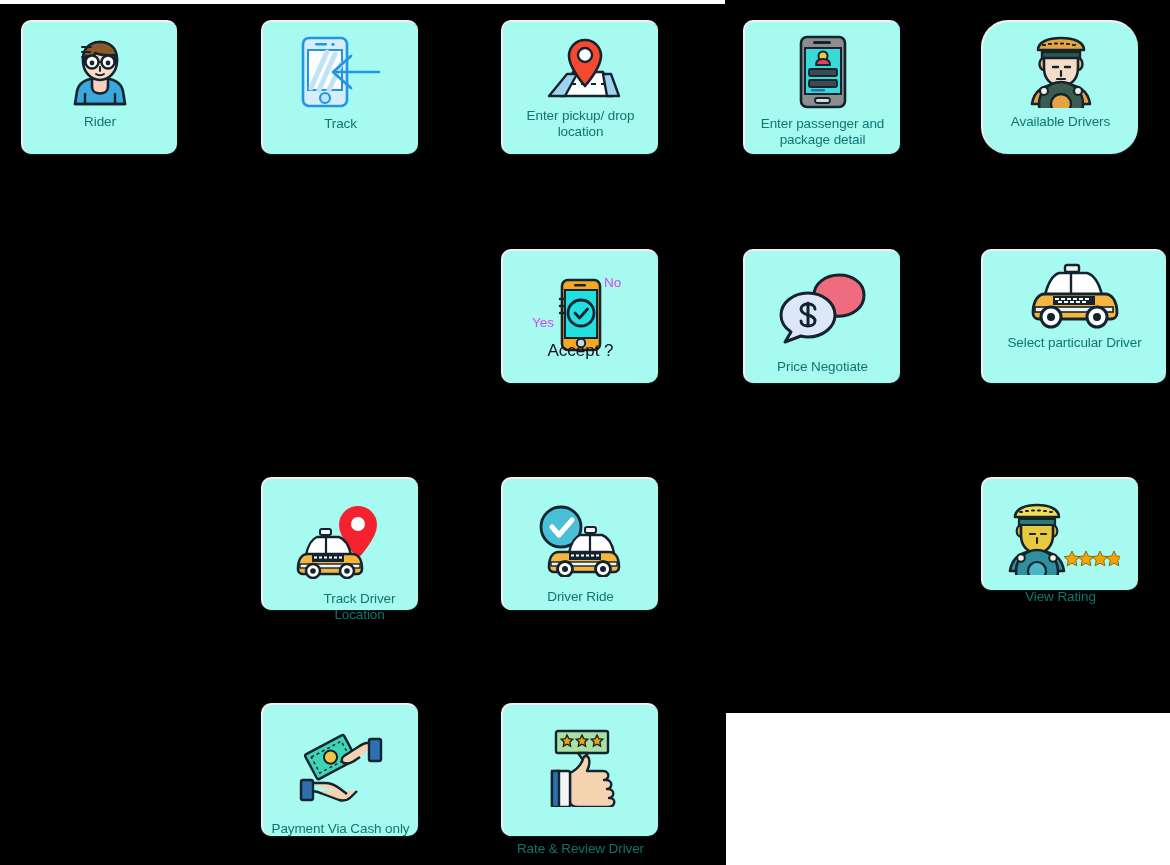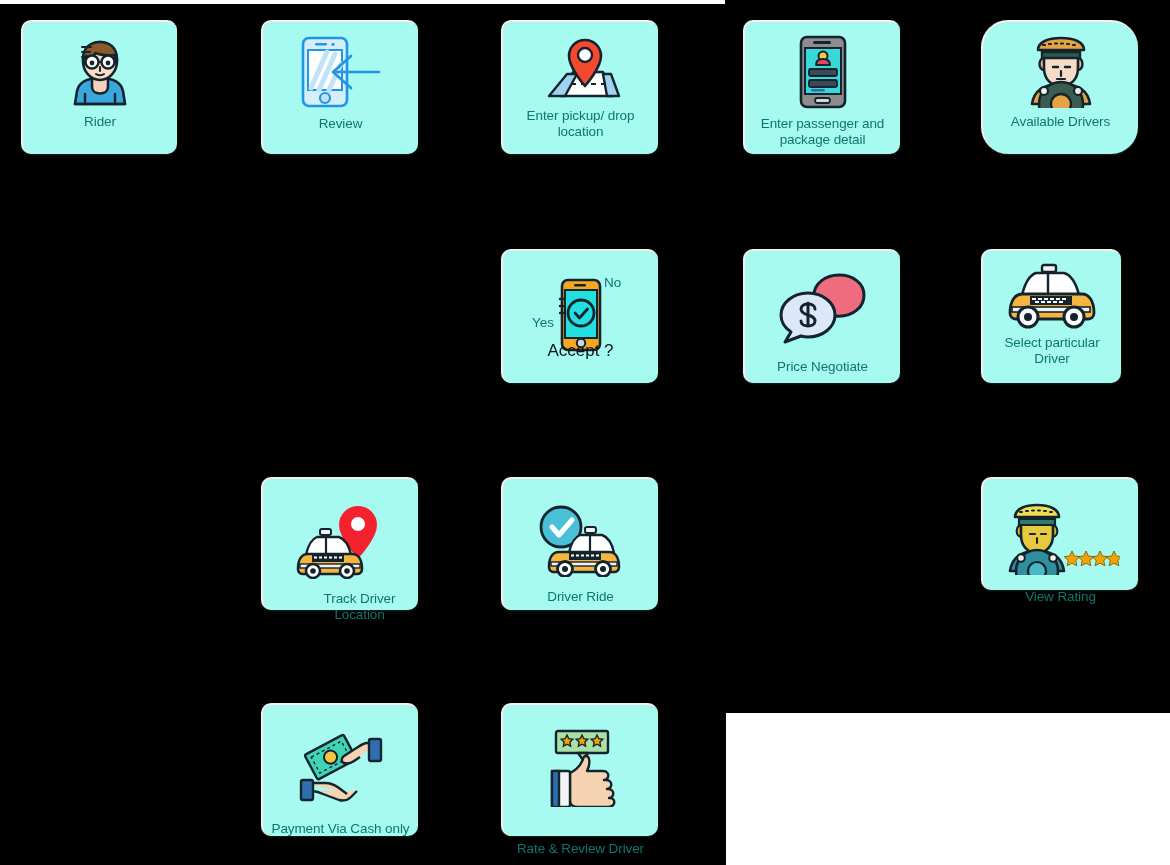--- a/index.html
+++ b/index.html
@@ -51,21 +51,21 @@
     font-size:13.5px;
     line-height:1.2;
     color:#0f766e;
     font-family:"Liberation Sans", sans-serif;
     padding:0 6px;
     letter-spacing:-0.1px;
   }
   .branch-label {
     position:absolute;
     font-size:13.5px;
-    color:#0f766e;
+    color:#d946ef;
     font-family:"Liberation Sans", sans-serif;
   }
   .decision-label {
     position:absolute;
     bottom:22px; left:0; width:100%;
     text-align:center;
     font-size:17px;
     color:#111418;
   }
   svg { display:block; }
@@ -106,21 +106,21 @@
         <rect x="8" y="4" width="44" height="68" rx="6" fill="#d6eefb" stroke="#2196e3" stroke-width="2.6"></rect>
         <rect x="13" y="16" width="34" height="40" fill="#ffffff" stroke="#2196e3" stroke-width="2"></rect>
         <path d="M16 54 L32 18 M24 56 L40 20 M34 56 L46 30" stroke="#bfe4f7" stroke-width="5" stroke-linecap="round"></path>
         <rect x="20" y="9" width="12" height="2.6" rx="1.3" fill="#2196e3"></rect>
         <circle cx="38" cy="10.3" r="1.6" fill="#2196e3"></circle>
         <circle cx="30" cy="64" r="5" fill="#bfe4f7" stroke="#2196e3" stroke-width="2.2"></circle>
         <path d="M84 38 H40" stroke="#2196e3" stroke-width="2.6" stroke-linecap="round"></path>
         <path d="M56 22 L38 38 L56 54" stroke="#2196e3" stroke-width="2.8" fill="none" stroke-linecap="round" stroke-linejoin="round"></path>
       </svg>
     </div>
-    <div class="card-label">Review</div>
+    <div class="card-label">Track</div>
   </div>
 
   <div class="card" id="node-pickup" style="left: 501px; top: 20px; width: 157px; height: 134px; background: rgb(166, 250, 240);">
     <div class="icon-wrap">
       <svg width="80" height="68" viewBox="0 0 80 68">
         <path d="M20 62 L32 38 H62 L72 62 Z" fill="#ffffff" stroke="#14242e" stroke-width="2.4" stroke-linejoin="round"></path>
         <path d="M8 62 L26 40 H36 L24 62 Z" fill="#9fd4f0" stroke="#14242e" stroke-width="2.4" stroke-linejoin="round"></path>
         <path d="M62 40 H70 L78 62 H66 Z" fill="#9fd4f0" stroke="#14242e" stroke-width="2.4" stroke-linejoin="round"></path>
         <path d="M30 50 H70" stroke="#14242e" stroke-width="1.8" stroke-dasharray="5 5"></path>
         <path d="M44 6 c-9 0-16 7-16 16 0 12 16 30 16 30s16-18 16-30c0-9-7-16-16-16z" fill="#f4492e" stroke="#14242e" stroke-width="2.6" stroke-linejoin="round"></path>
@@ -192,21 +192,21 @@
       <svg width="92" height="74" viewBox="0 0 92 74">
         <path d="M62 4c-14 0-25 9-25 20 0 7 4.5 13 11.5 17l-2.5 13 13-9c1 .1 2 .2 3 .2 14 0 25-9 25-21S76 4 62 4z" fill="#ef6b7e" stroke="#14242e" stroke-width="3" stroke-linejoin="round"></path>
         <path d="M31 22c-15 0-27 10-27 22 0 7 4 13 10 17l-6 10 16-6c2 .6 5 1 7 1 15 0 27-10 27-22S46 22 31 22z" fill="#dde7fa" stroke="#14242e" stroke-width="3" stroke-linejoin="round"></path>
         <path d="M31 32v22" stroke="#14242e" stroke-width="3" stroke-linecap="round"></path>
         <path d="M38 38c0-3.5-3.5-5-7-5s-7 1.5-7 5 3.5 5 7 6 7 2.5 7 6-3.5 5-7 5-7-1.5-7-5" stroke="#14242e" stroke-width="3" fill="none" stroke-linecap="round"></path>
       </svg>
     </div>
     <div class="card-label" style="margin-top:14px;">Price Negotiate</div>
   </div>
 
-  <div class="card" id="node-selectdrv" style="left: 981px; top: 249px; width: 140px; height: 134px; background: rgb(166, 250, 240);">
+  <div class="card" id="node-selectdrv" style="left: 981px; top: 249px; width: 185px; height: 134px; background: rgb(166, 250, 240);">
     <div class="icon-wrap">
       <svg width="104" height="66" viewBox="0 0 104 66">
         <rect x="42" y="2" width="14" height="7" rx="2" fill="#f0f2f4" stroke="#14242e" stroke-width="2.4"></rect>
         <path d="M22 32 c3-12 8-20 14-22 h28 c7 2 12 10 15 22z" fill="#ffffff" stroke="#14242e" stroke-width="2.6" stroke-linejoin="round"></path>
         <path d="M48 10v22" stroke="#14242e" stroke-width="2.4"></path>
         <path d="M10 50c0-12 5-19 12-19h60c7 0 12 7 12 19 0 4-3 6-6 6H16c-3 0-6-2-6-6z" fill="#f5b63f" stroke="#14242e" stroke-width="2.8" stroke-linejoin="round"></path>
         <rect x="30" y="33" width="42" height="9" fill="#14242e"></rect>
         <path d="M32 35h4v2h-4zM38 35h4v2h-4zM44 35h4v2h-4zM50 35h4v2h-4zM56 35h4v2h-4zM62 35h4v2h-4zM35 38h4v2h-4zM41 38h4v2h-4zM47 38h4v2h-4zM53 38h4v2h-4zM59 38h4v2h-4z" fill="#ffffff"></path>
         <rect x="12" y="44" width="78" height="5" fill="#f0f2f4" stroke="#14242e" stroke-width="1.6"></rect>
         <circle cx="28" cy="54" r="10" fill="#ffffff" stroke="#14242e" stroke-width="3"></circle>

